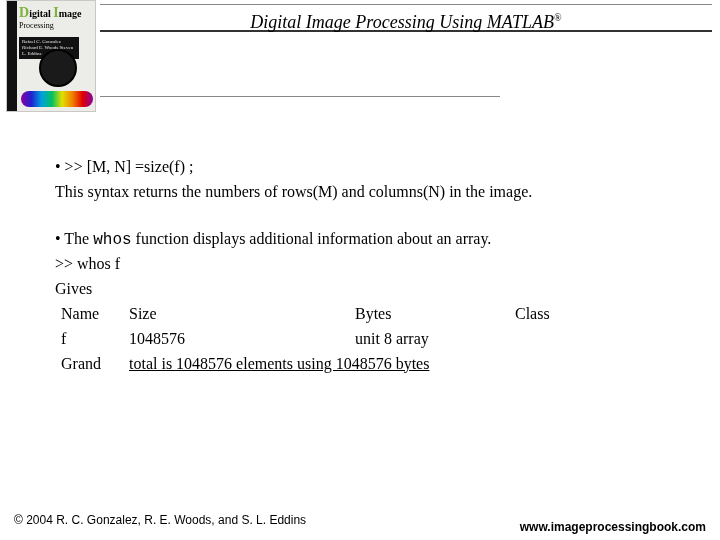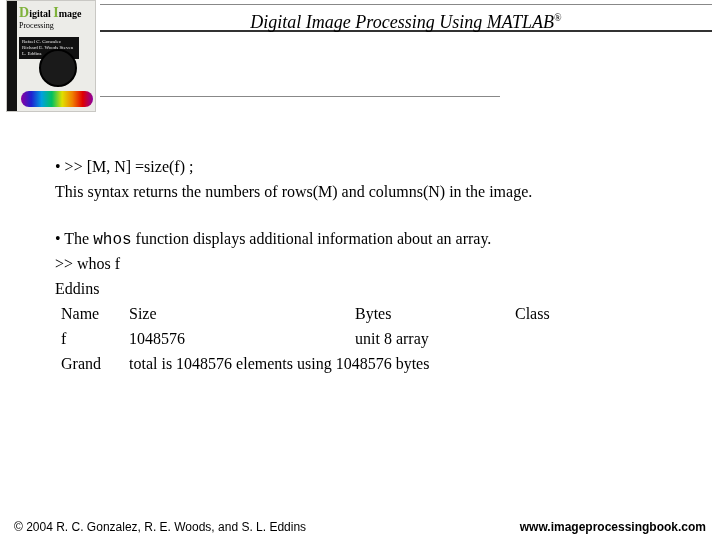--- a/index.html
+++ b/index.html
@@ -86,21 +86,21 @@
     .gap { height: 22px; }
     .footer {
       position: absolute;
       left: 0; right: 0; bottom: 6px;
       display: flex;
       justify-content: space-between;
       padding: 0 14px;
       font-family: Verdana, Geneva, sans-serif;
       font-size: 12px;
     }
-    .footer-right { font-weight: bold; }
+    .footer-right { font-weight: bold; margin-top: 7px; }
     .fmono { font-family: Liberation Mono, monospace; }
   </style>
 </head>
 <body>
 
 <div class="header-area">
   <div class="book-thumb">
     <div class="thumb-spine"></div>
     <div class="thumb-label-d">
       <span class="big">D</span><span>igital</span>&nbsp;<span class="big">I</span><span>mage</span>
@@ -123,35 +123,35 @@
     <span>•   </span><span>&gt;&gt; [M, N] =size(f) ;</span>
   </div>
   <div>This syntax returns the numbers of rows(M) and columns(N) in the image.</div>
 
   <div class="gap"></div>
 
   <div>
     <span>•   The </span><span class="fmono">whos</span><span> function displays additional information about an array.</span>
   </div>
   <div> &gt;&gt;  whos f</div>
-  <div>Eddins</div>
+  <div>Gives</div>
 
   <div class="whos-row">
     <div class="c1"> Name</div>
     <div>Size</div>
     <div> Bytes</div>
     <div> Class</div>
   </div>
   <div class="whos-row">
     <div class="c1">  f</div>
     <div>1048576</div>
     <div> unit 8 array</div>
   </div>
   <div class="whos-row">
     <div class="c1">Grand</div>
-    <div style="grid-column: 2 / span 3;">total is 1048576 elements using 1048576 bytes</div>
+    <div style="grid-column: 2 / span 3; text-decoration: underline;">total is 1048576 elements using 1048576 bytes</div>
   </div>
 </div>
 
 <div class="footer">
   <span class="footer-left">© 2004 R. C. Gonzalez, R. E. Woods, and S. L. Eddins</span>
   <span class="footer-right">www.imageprocessingbook.com</span>
 </div>
 
 </body></html>

